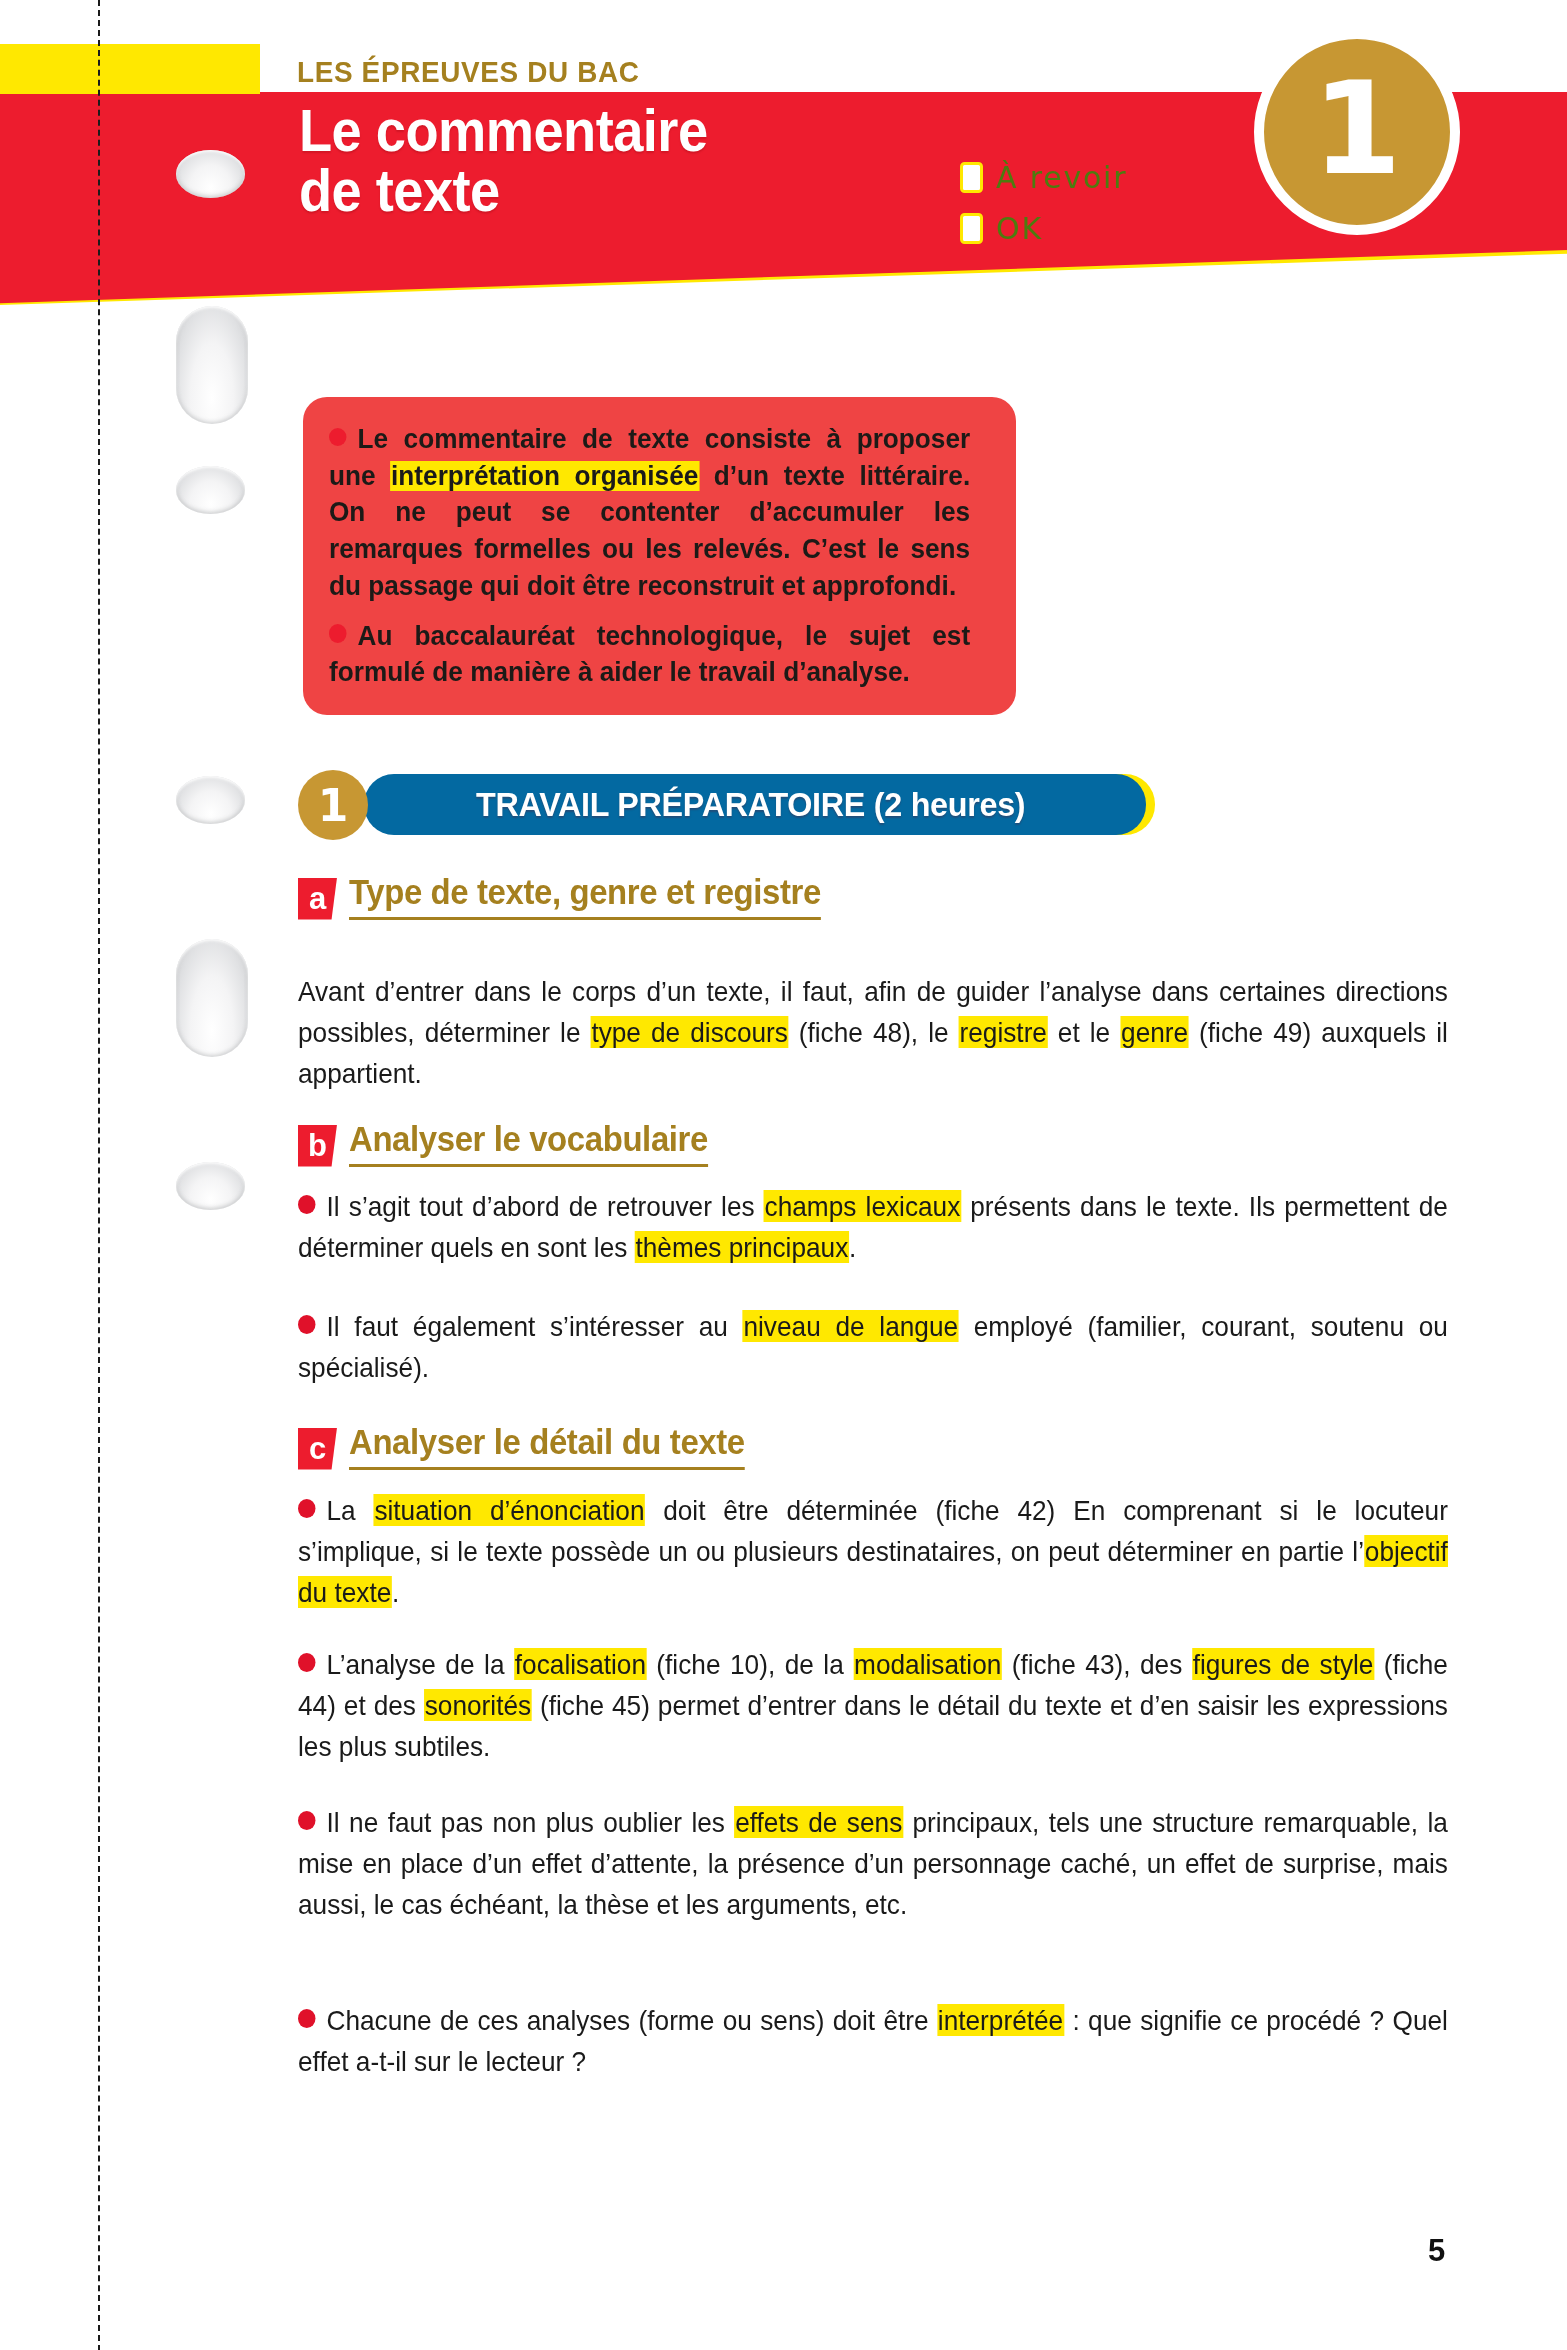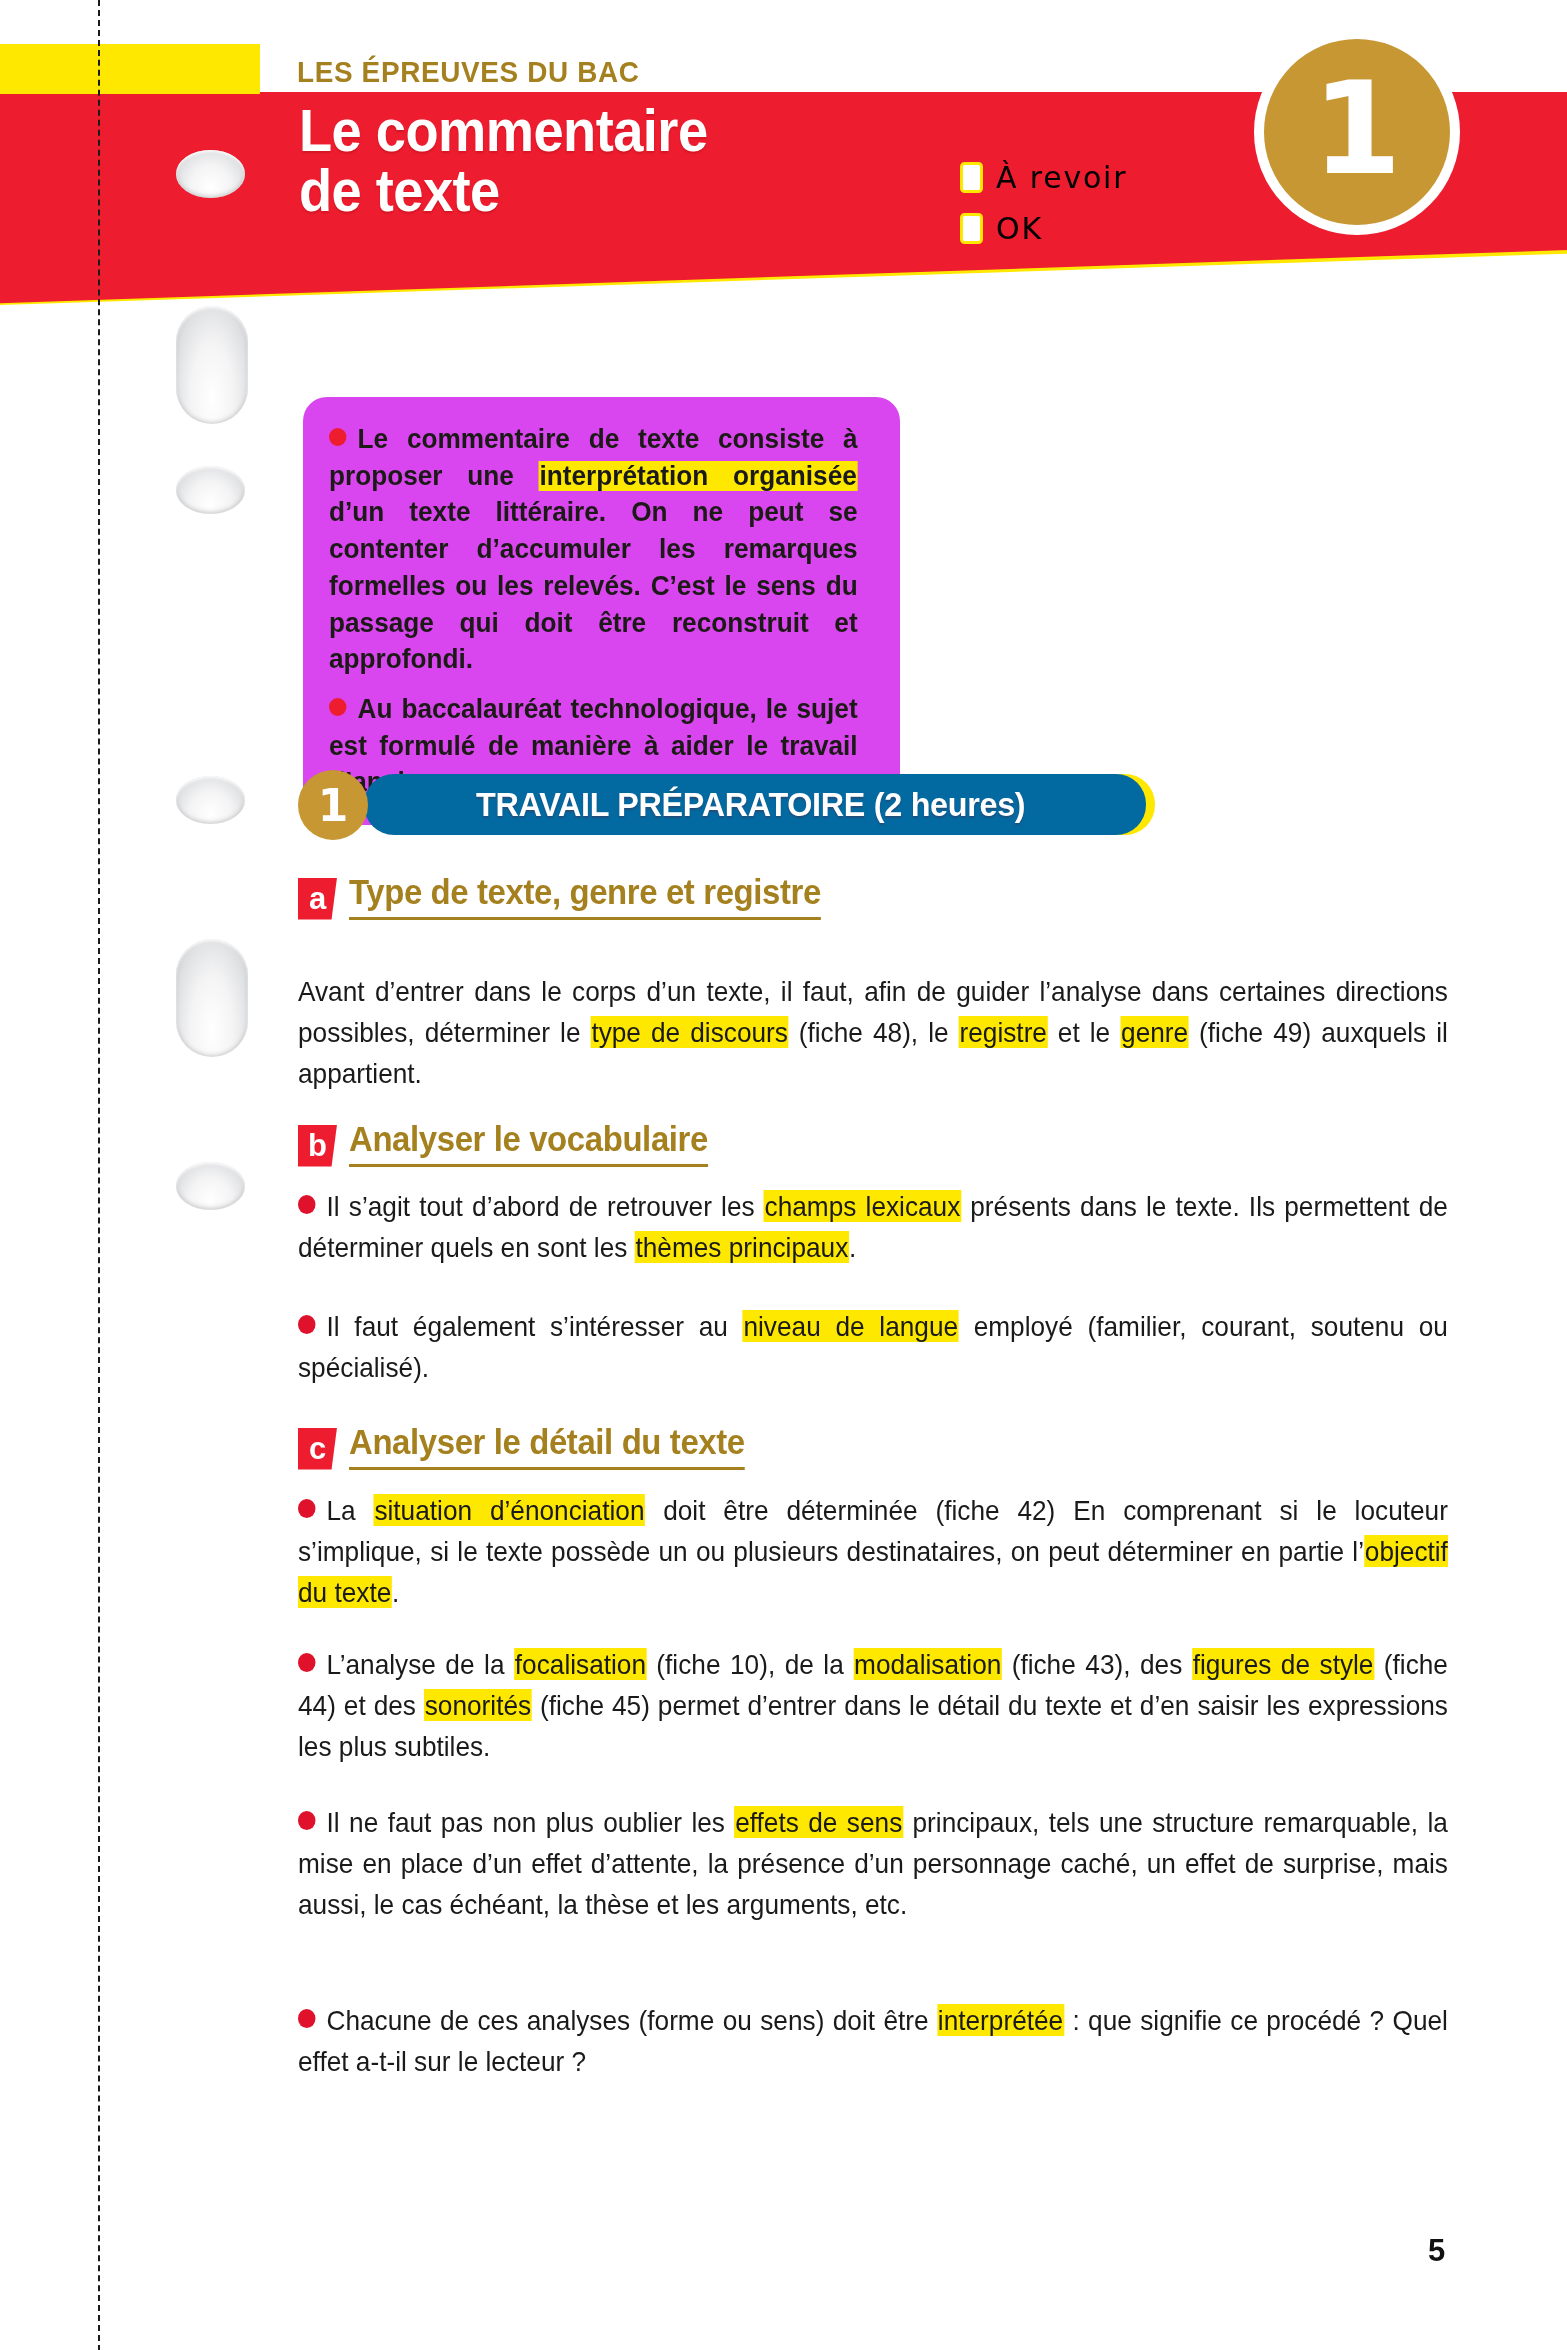--- a/index.html
+++ b/index.html
@@ -46,39 +46,39 @@
     transform:scaleX(.92);transform-origin:left top;
     text-shadow:0 1.8px 1.8px rgba(120,0,10,.22);
   }
   .checks{position:absolute;left:960px;top:152px;}
   .check-row{display:flex;align-items:center;height:51px;}
   .check-box{
     width:23px;height:31px;background:#ffffff;border:3.7px solid #ffe800;
     border-radius:4.6px;box-sizing:border-box;margin-right:13px;flex:0 0 auto;
   }
   .check-label{
-    color:#000000;font-family:"DejaVu Sans", sans-serif;font-size:30px;
+    color:#4d7c0f;font-family:"DejaVu Sans", sans-serif;font-size:30px;
     letter-spacing:1.8px;
   }
   .num-circle{
     position:absolute;left:1254px;top:29px;width:206px;height:206px;
     border-radius:50%;background:#c79733;
     border:10px solid #ffffff;box-sizing:border-box;
     display:flex;align-items:center;justify-content:center;
   }
   .num-circle span{
     color:#ffffff;font-family:"DejaVu Sans", sans-serif;
     font-size:129px;font-weight:bold;line-height:1;
     margin-top:-7.3px;
   }
 
   
   .intro{
-    position:absolute;left:303px;top:397px;width:597px;
-    background:#d946ef;border-radius:24px;
+    position:absolute;left:303px;top:397px;width:713px;
+    background:#ef4444;border-radius:24px;
     padding:24px 26px 24px 26px;box-sizing:border-box;
   }
   .intro p{
     margin:0;font-family:"Liberation Sans", sans-serif;
     font-weight:bold;font-size:27px;line-height:1.36;color:#1c1a17;
     text-align:justify;text-justify:inter-word;
     transform:scaleX(.97);transform-origin:left top;
   }
   .intro p + p{margin-top:13px;}
 

